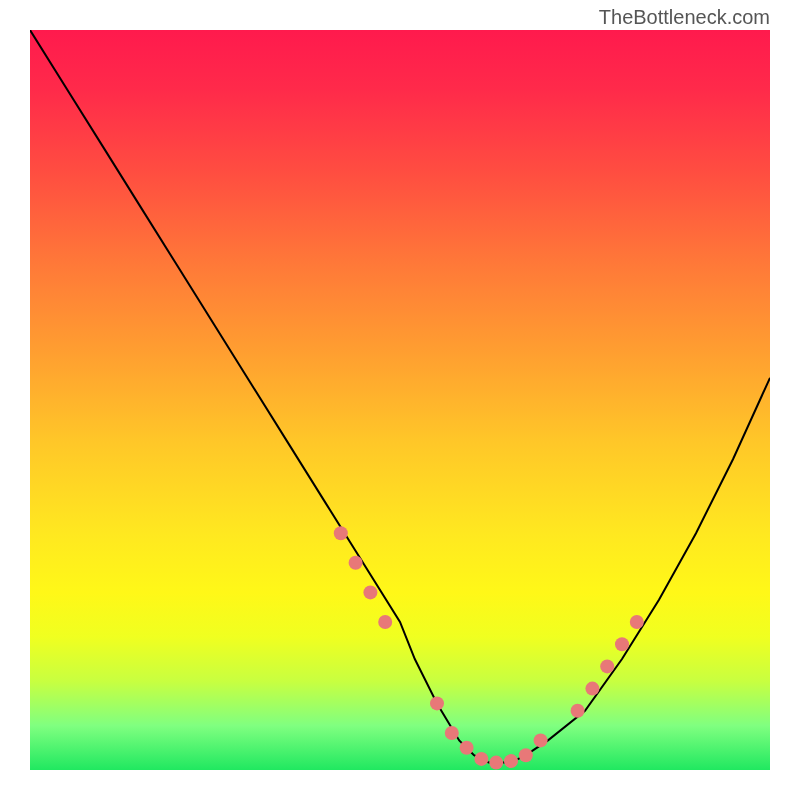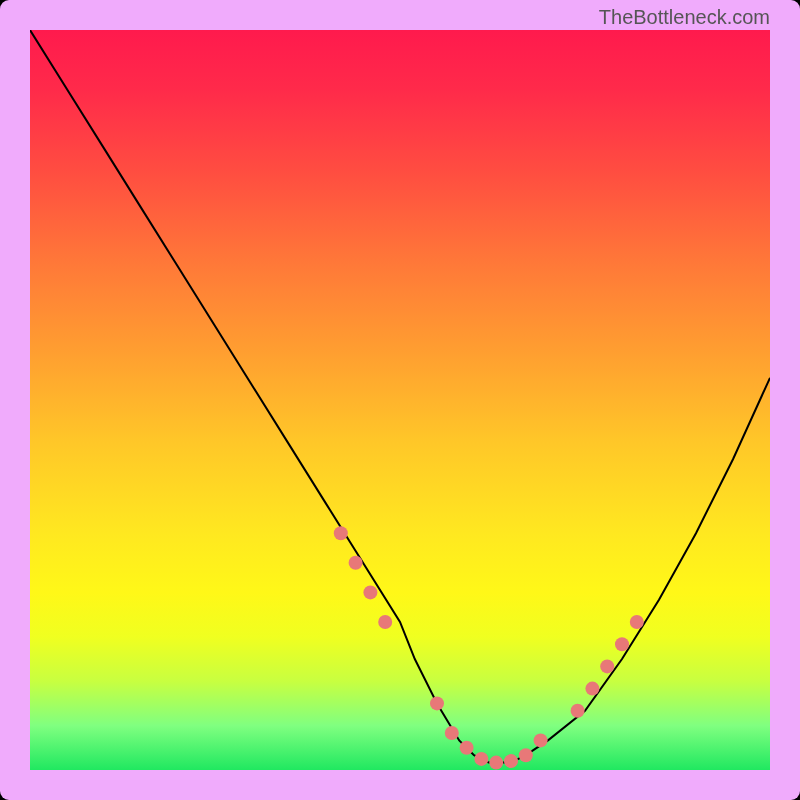--- a/index.html
+++ b/index.html
@@ -8,22 +8,21 @@
     background: #000;
     width: 800px;
     height: 800px;
     overflow: hidden;
     font-family: Arial, sans-serif;
   }
   .container {
     position: relative;
     width: 800px;
     height: 800px;
-    background: #f0abfc;
-    border-radius: 9px;
+    background: #ffffff;
   }
   .plot-area {
     position: absolute;
     left: 30px;
     top: 30px;
     width: 740px;
     height: 740px;
     background: linear-gradient(to bottom,
       #ff1a4d 0%,
       #ff2a4a 8%,

